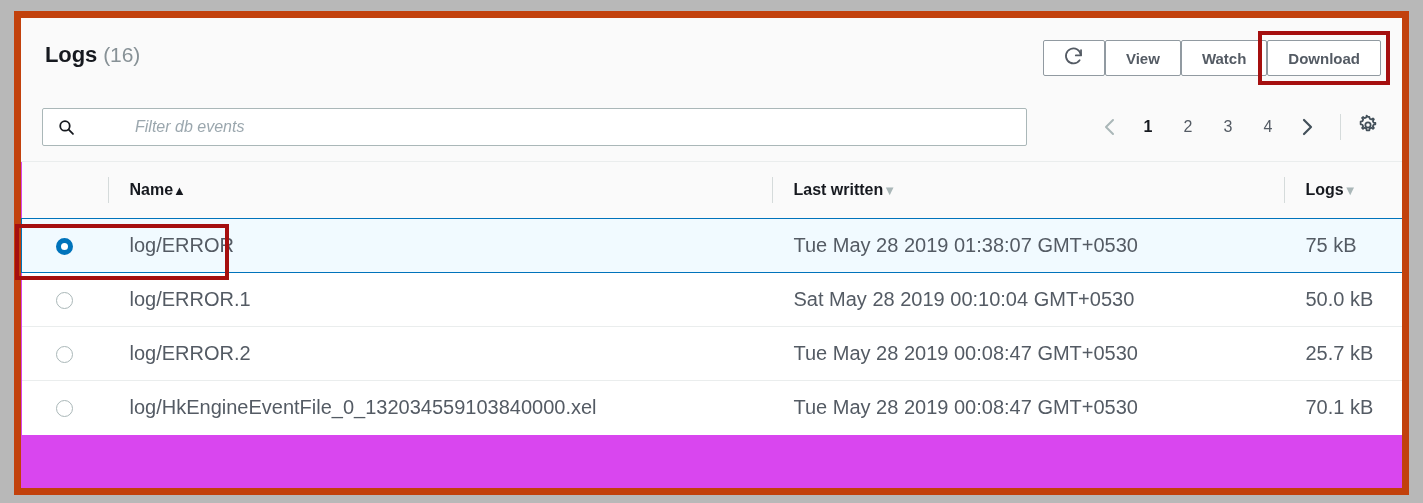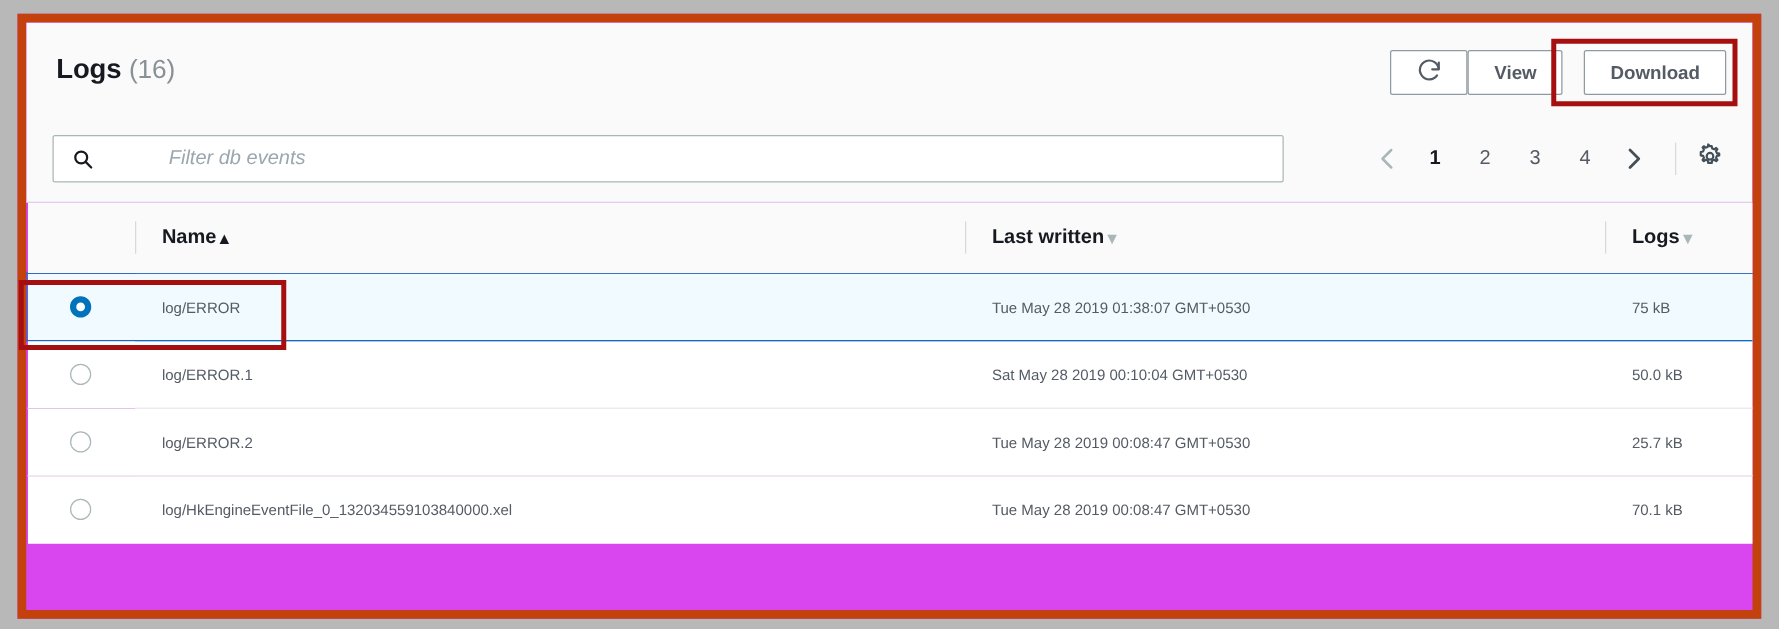--- a/index.html
+++ b/index.html
@@ -80,21 +80,20 @@
   }
   .btn-icon {
     width: 62px;
     min-width: 62px;
     padding: 0;
   }
 
   
   .annot {
     position: relative;
-    padding-left: 17px;
   }
   .annot::after {
     content: "";
     position: absolute;
     left: -9px; top: -9px; right: -9px; bottom: -9px;
     border: 4px solid #a50f0f;
     pointer-events: none;
   }
 
   
@@ -216,21 +215,21 @@
     width: 1px; height: 26px;
     background: #d5dbdb;
   }
   .th-label { padding-left: 22px; white-space: nowrap; }
   .sort-tri { font-size: 13px; line-height: 1; }
   .sort-tri.active { color: #16191f; }
   .sort-tri.inactive { color: #aab7b8; }
 
   .tbl tbody td {
     height: 54px;
-    font-size: 12px;
+    font-size: 20px;
     color: #545b64;
     vertical-align: middle;
     padding: 0;
     border-top: 1px solid #eaeded;
     background: #ffffff;
   }
   .cell-pad { padding-left: 22px; }
 
   tr.row-selected td {
     background: #f1faff;
@@ -290,20 +289,21 @@
           <span>
             <svg width="21" height="21" viewBox="0 0 24 24" fill="none" stroke="#545b64" stroke-width="2" stroke-linecap="round">
               <path d="M20.5 10.5 A8.6 8.6 0 1 0 19 16.3"></path>
               <path d="M20.6 4.6 L20.6 10.8 L14.6 10.8" stroke-linejoin="round"></path>
             </svg>
           </span>
         </button>
 
         <button class="btn">View</button>
 
+        <button class="btn">Watch</button>
 
         <div class="annot">
           <button class="btn">Download</button>
         </div>
 
       </div>
     </div>
 
     <div class="filter-row">
 

